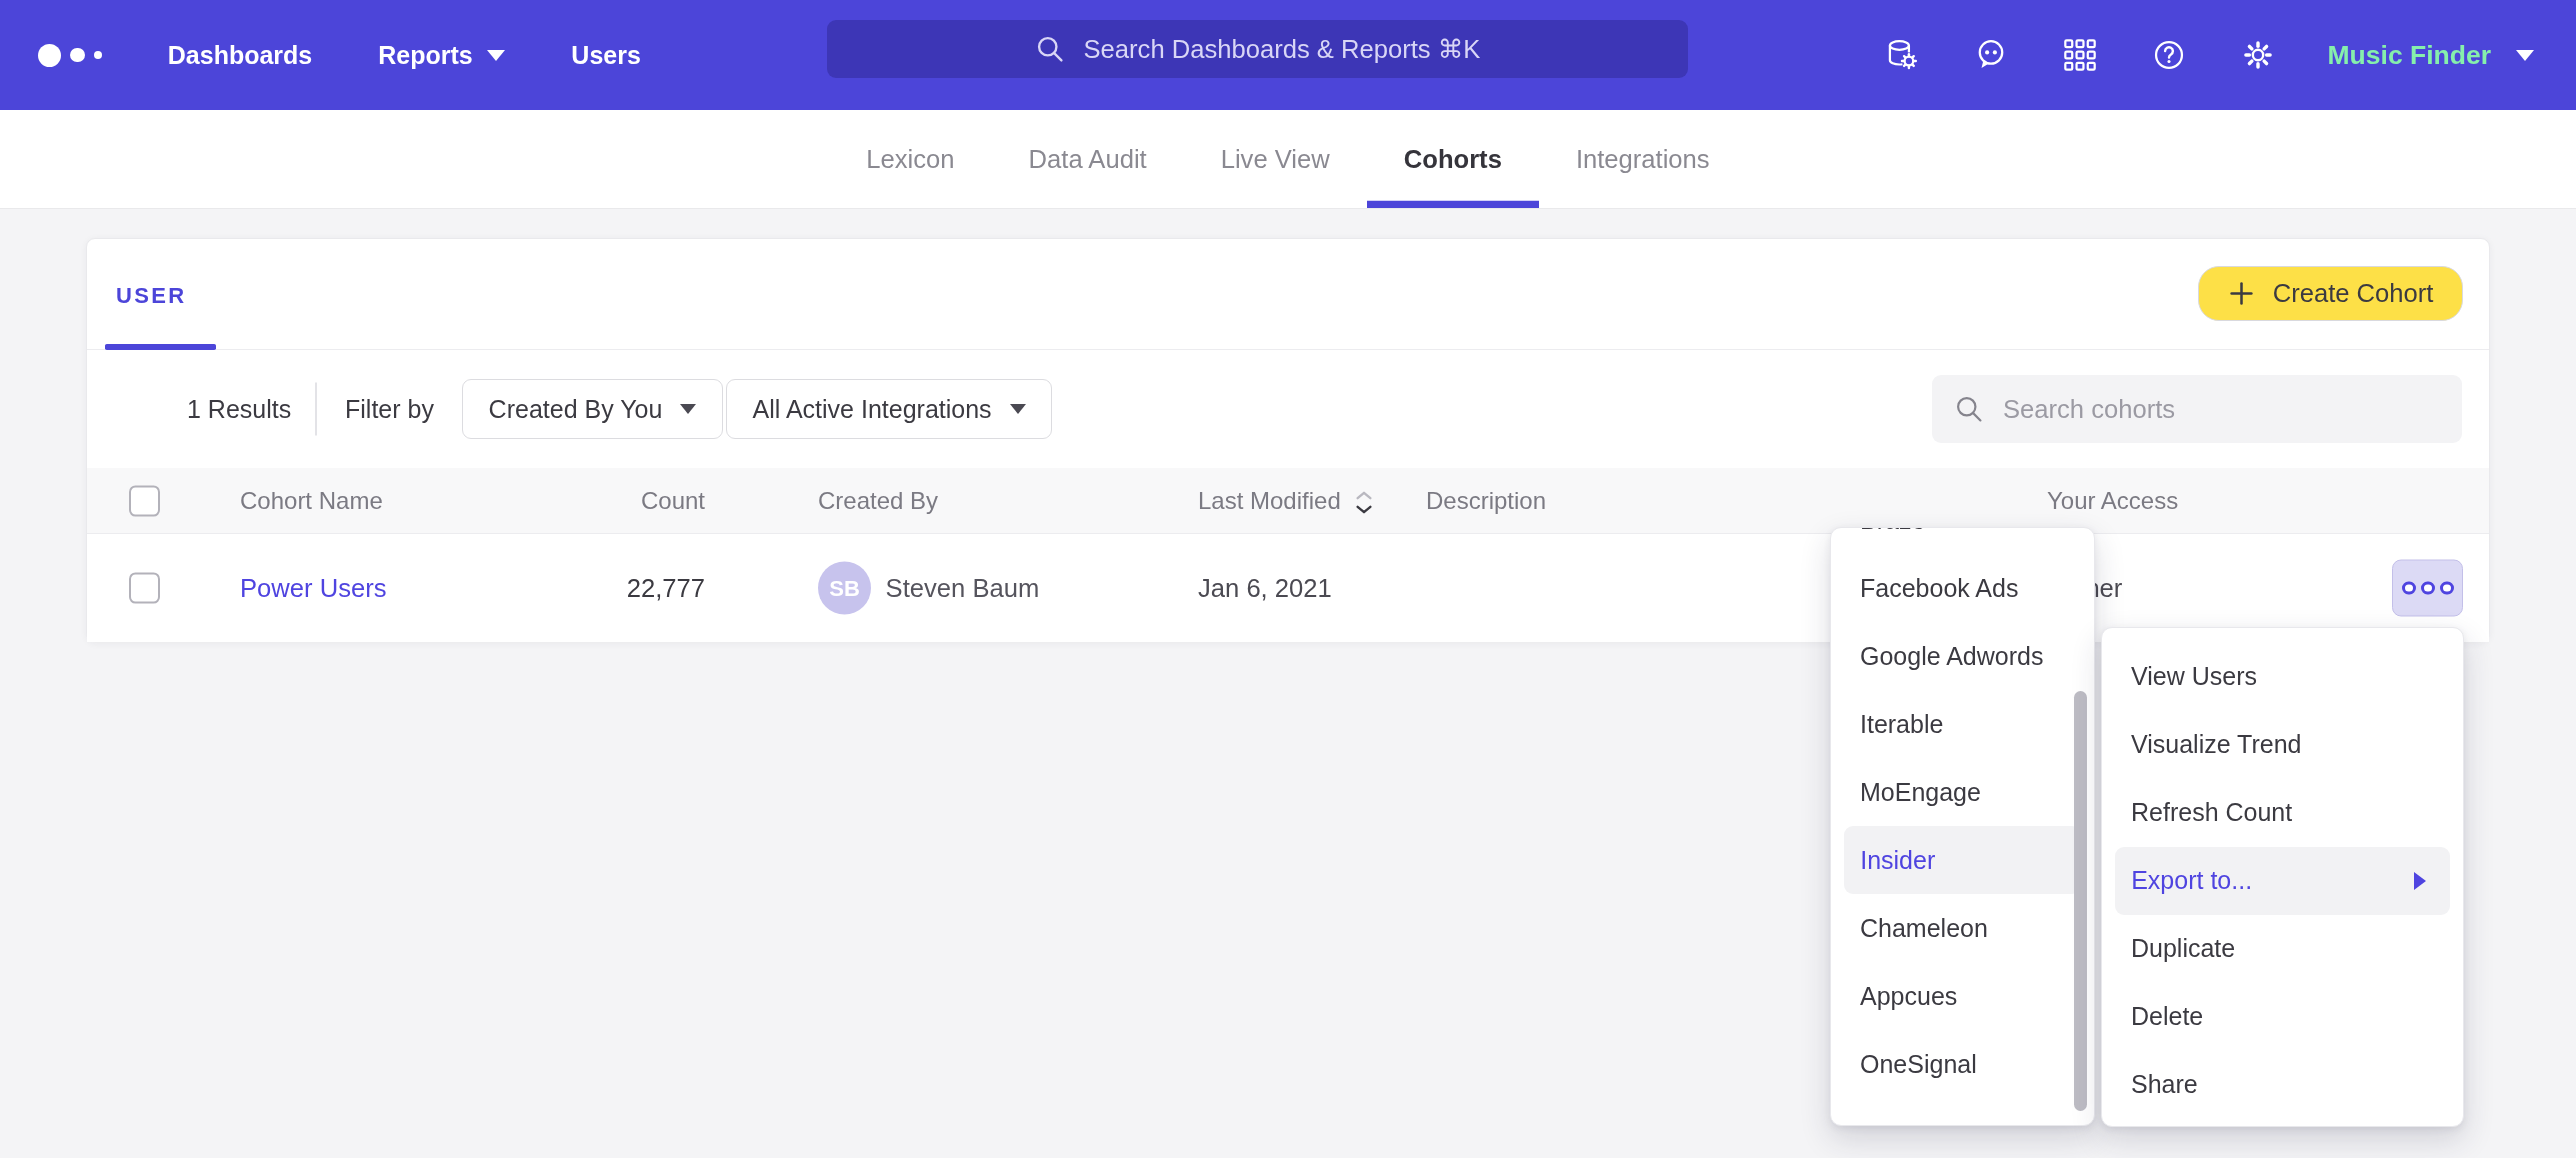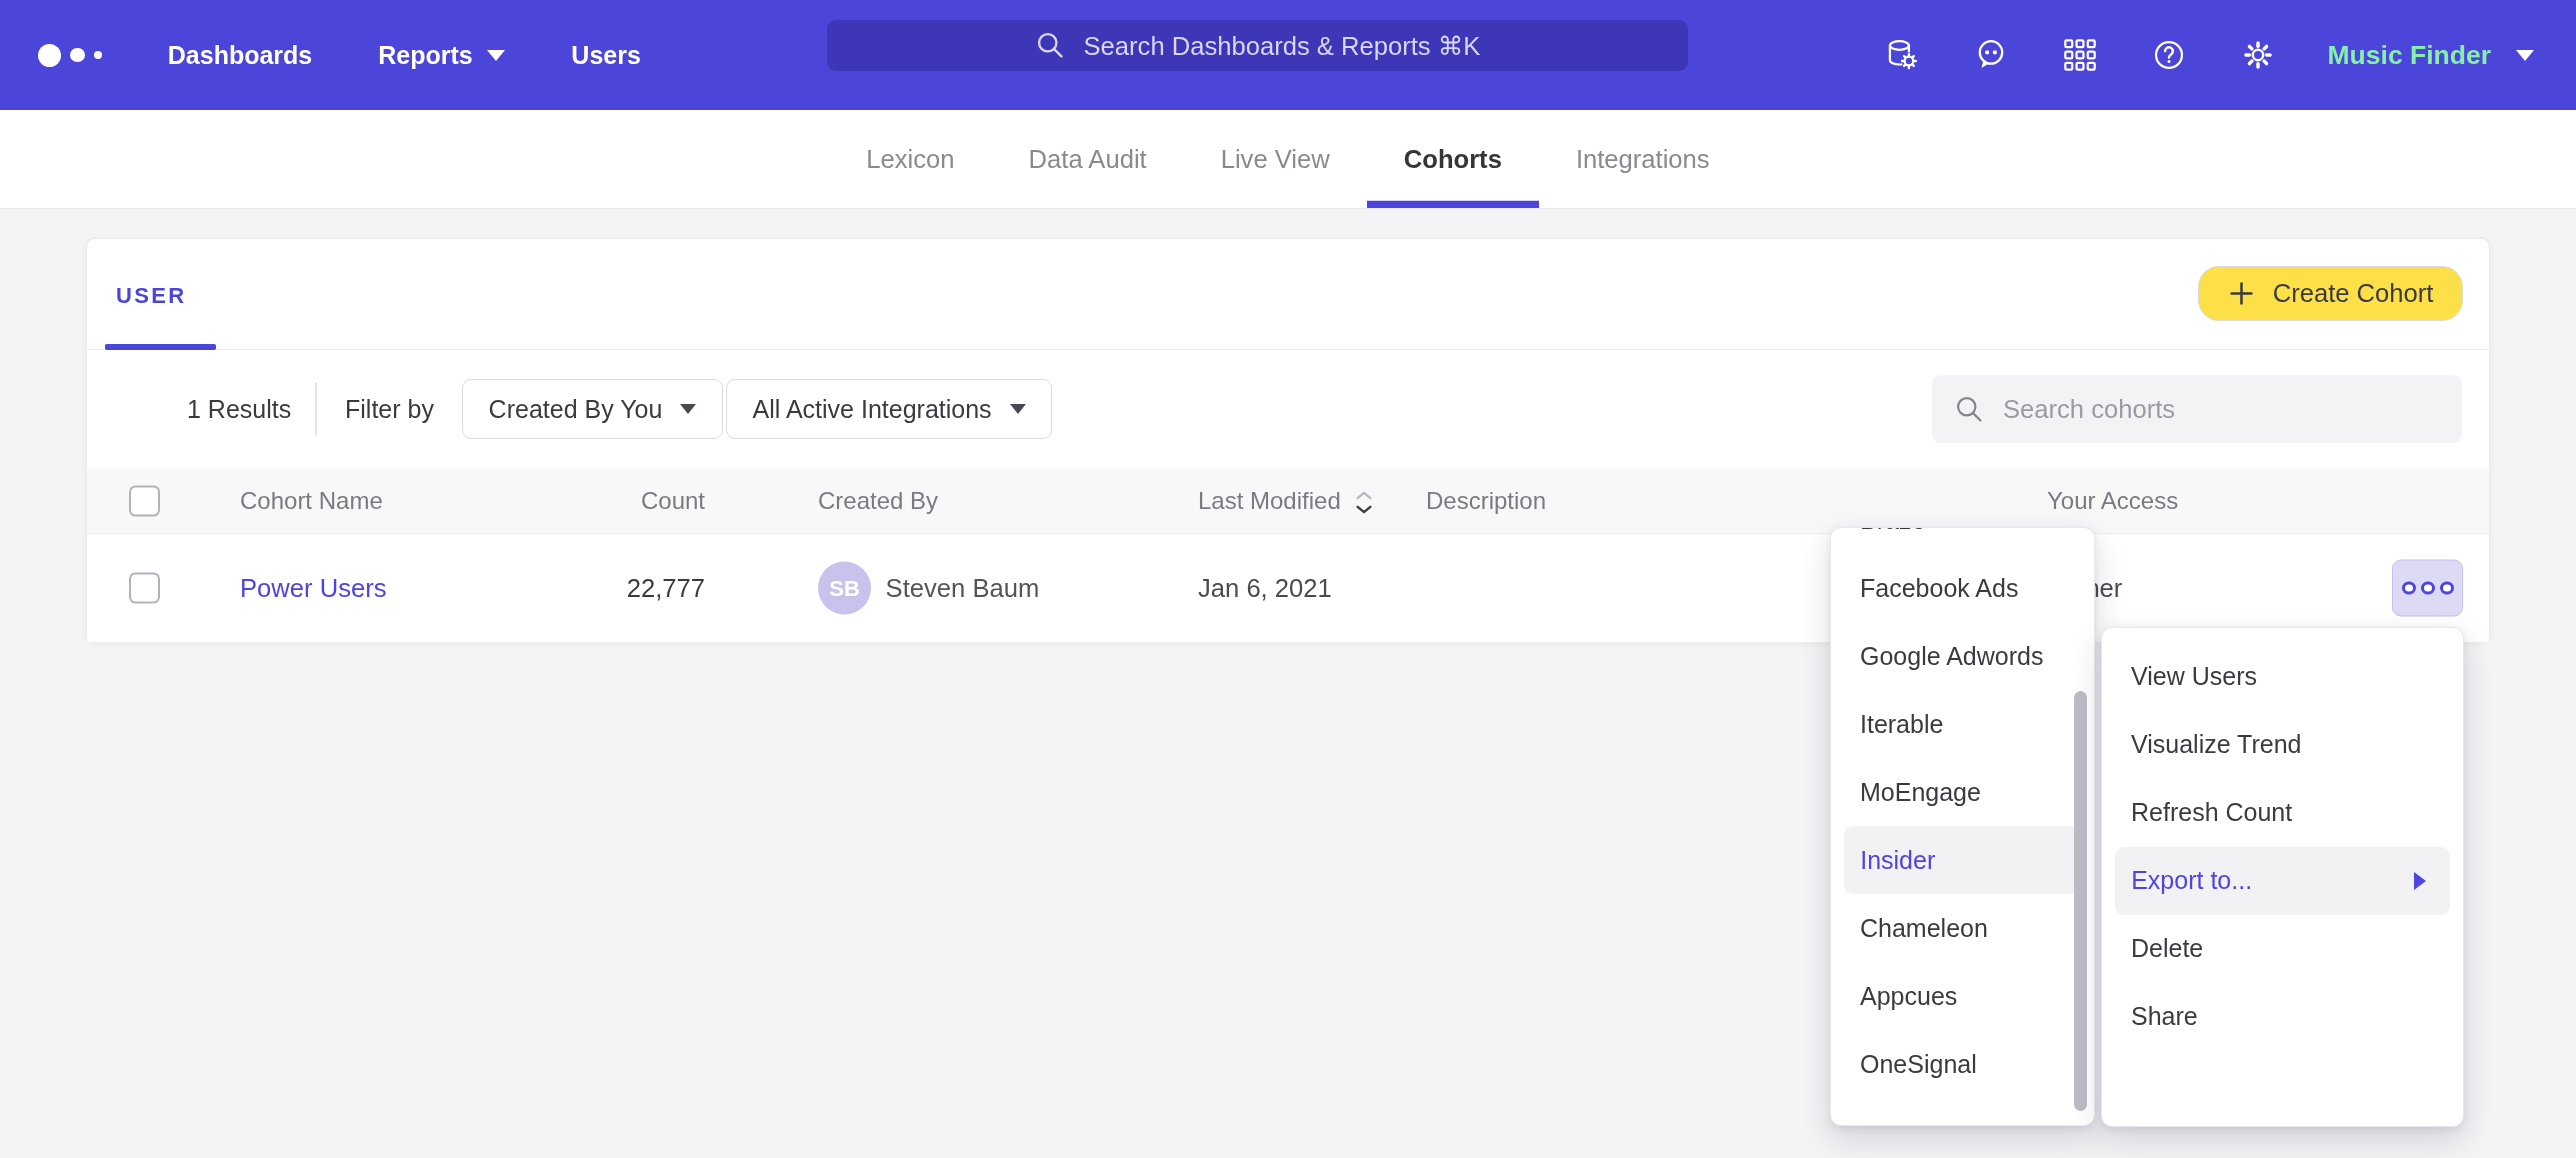--- a/index.html
+++ b/index.html
@@ -15,21 +15,21 @@
     background:#4c45d9; display:flex; align-items:center; z-index:10; }
   .logo { margin-left:38px; display:flex; align-items:center; gap:9px; cursor:pointer; }
   .logo .d1 { width:23px; height:23px; border-radius:50%; background:#fff; }
   .logo .d2 { width:14.6px; height:14.6px; border-radius:50%; background:#fff; }
   .logo .d3 { width:8.2px;  height:8.2px;  border-radius:50%; background:#fff; }
   .navlink { color:#fff; font-weight:bold; font-size:25px; margin-left:66px;
     display:flex; align-items:center; gap:14.6px; cursor:pointer; white-space:nowrap; }
   .caret { width:0; height:0; border-left:9px solid transparent;
     border-right:9px solid transparent; border-top:11px solid #fff; }
   .caret.dark { border-top-color:#4a4952; border-left-width:8.2px; border-right-width:8.2px; border-top-width:10px; }
-  .nav-search { position:absolute; left:827px; top:20px; width:861px; height:51px;
+  .nav-search { position:absolute; left:827px; top:20px; width:861px; height:58px;
     background:rgba(10,5,60,0.22); border-radius:9px; display:flex; align-items:center;
     justify-content:center; gap:18px; color:#d9d6f6; font-size:25.6px; cursor:pointer; }
   .nav-right { position:absolute; right:42px; top:0; height:110px; display:flex;
     align-items:center; gap:51px; }
   .nav-iconbtn { width:38px; height:38px; display:flex; align-items:center;
     justify-content:center; cursor:pointer; }
   .workspace { color:#86efac; font-weight:bold; font-size:26.5px; display:flex;
     align-items:center; gap:25px; cursor:pointer; }
 
   
@@ -313,18 +313,19 @@
 
   <div class="menu-panel mainmenu">
     <div class="mitem">View Users</div>
     <div class="mitem">Visualize Trend</div>
     <div class="mitem">Refresh Count</div>
     <div class="mitem hl purple">
       <span>Export to...</span>
       <span class="grow"></span>
       <span class="subarrow"></span>
     </div>
+    <div class="mitem">Duplicate</div>
     <div class="mitem">Delete</div>
     <div class="mitem">Share</div>
   </div>
 
 </div>
 
 
 </body></html>

